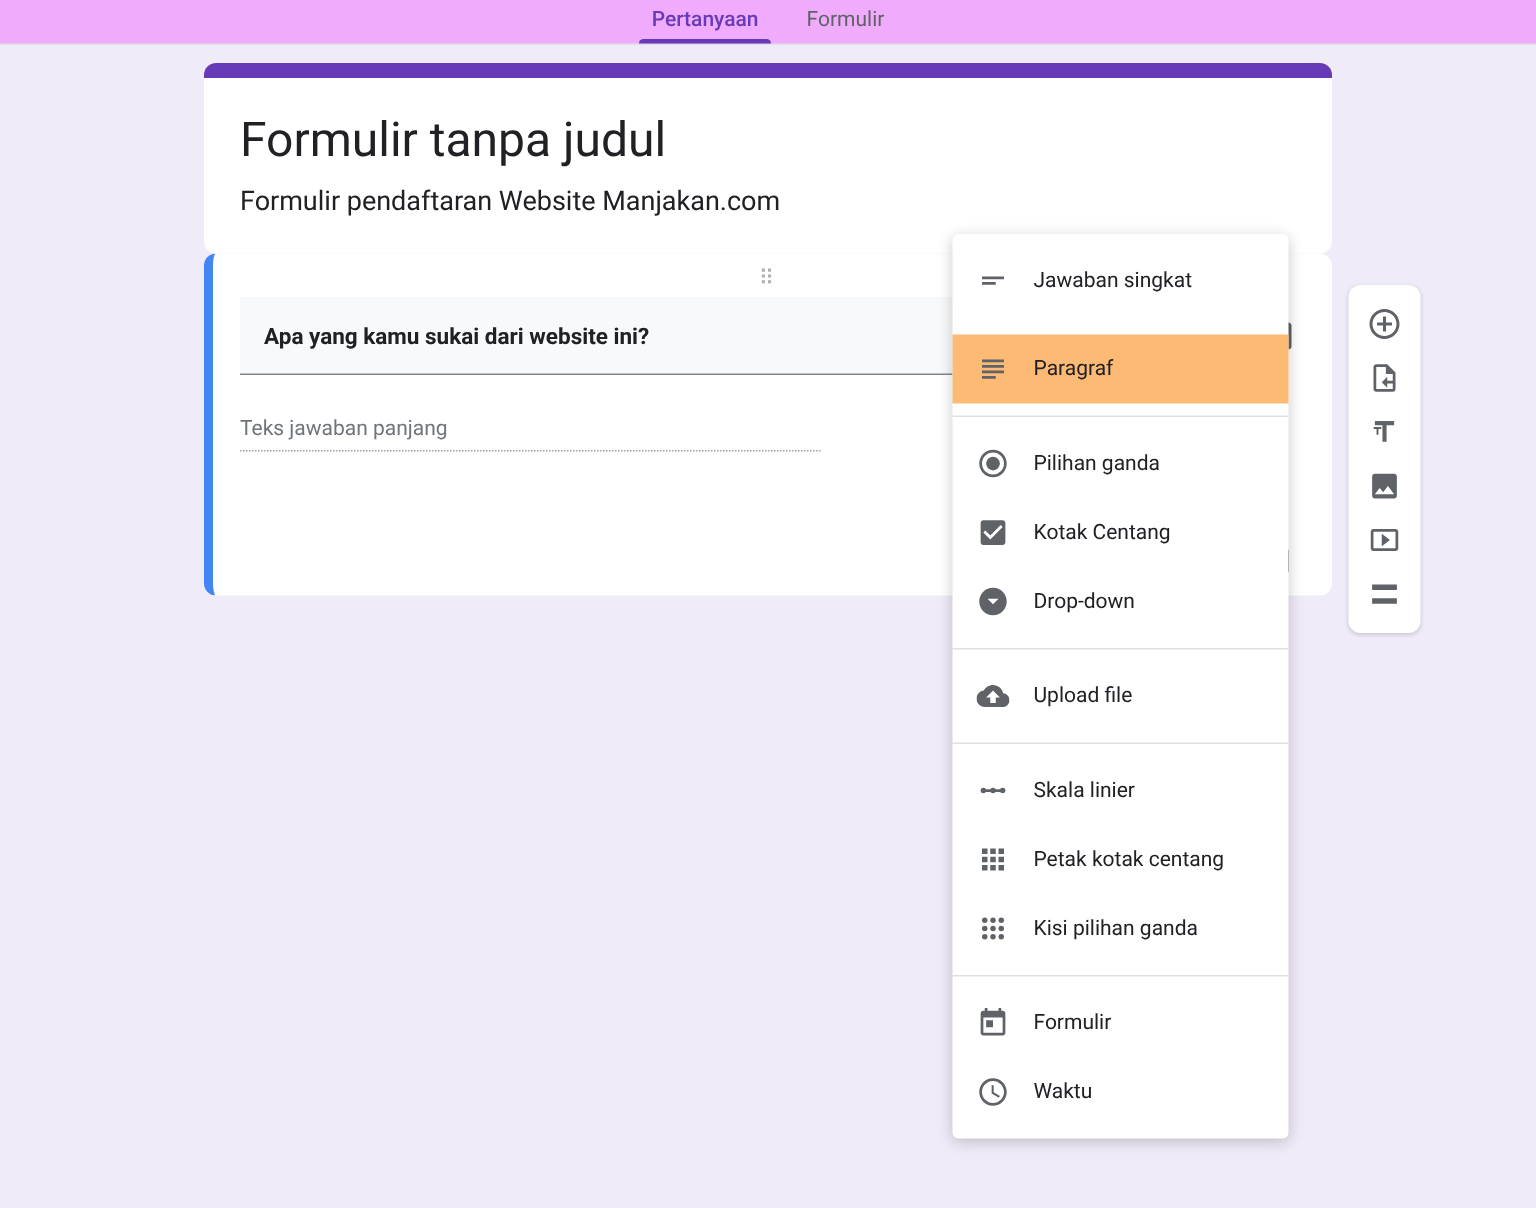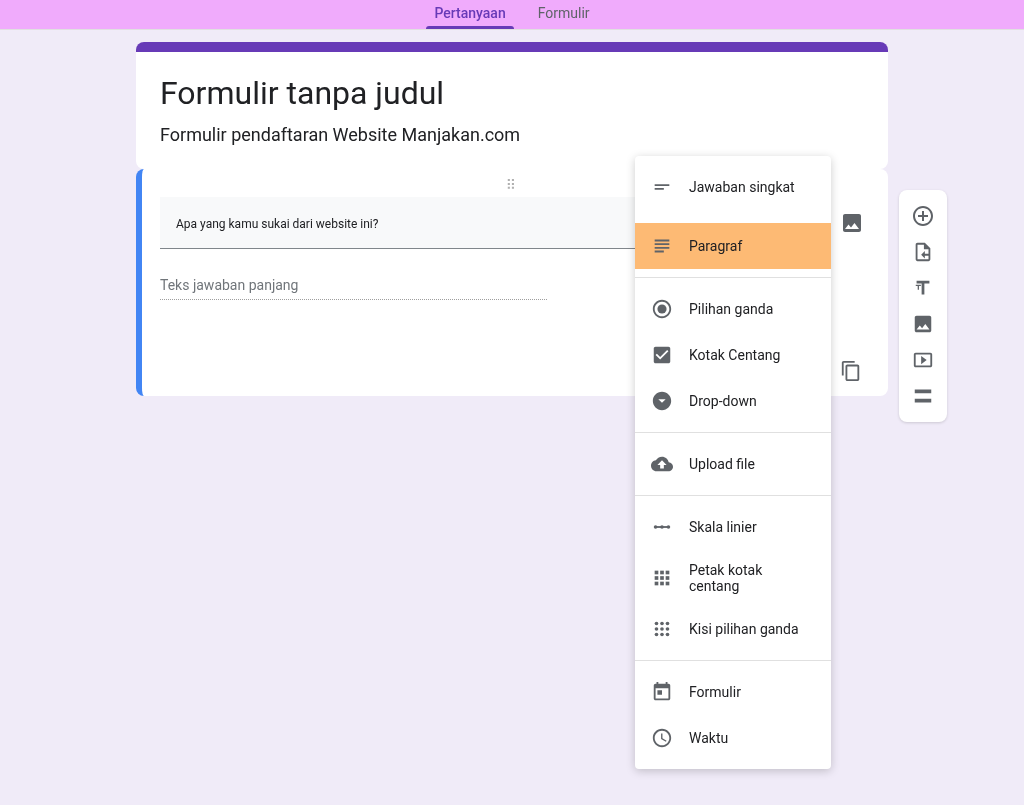--- a/index.html
+++ b/index.html
@@ -88,24 +88,25 @@
     .question-input-wrap {
       flex: 1;
       position: relative;
       background: #f8f9fa;
       border-bottom: 1px solid #80868b;
       padding: 16px 48px 16px 16px;
     }
     .question-input {
       border: none;
       background: transparent;
-      font-size: 12px;
+      font-size: 15px;
       color: #202124;
       width: 100%;
       outline: none;
+      font-weight: bold;
     }
     .grammarly-badge {
       position: absolute;
       right: 12px;
       top: 50%;
       transform: translateY(-50%);
       width: 22px;
       height: 22px;
       background: #15c39a;
       border-radius: 50%;
@@ -144,21 +145,21 @@
     .footer-icon {
       width: 24px;
       height: 24px;
       color: #5f6368;
       cursor: pointer;
     }
     .dropdown-menu {
       position: absolute;
       top: 156px;
       left: 635px;
-      width: 196px;
+      width: 224px;
       background: #fff;
       border-radius: 4px;
       box-shadow: 0 2px 10px rgba(0,0,0,0.2);
       padding: 8px 0;
       z-index: 100;
     }
     .dropdown-item {
       display: flex;
       align-items: center;
       padding: 12px 16px;

